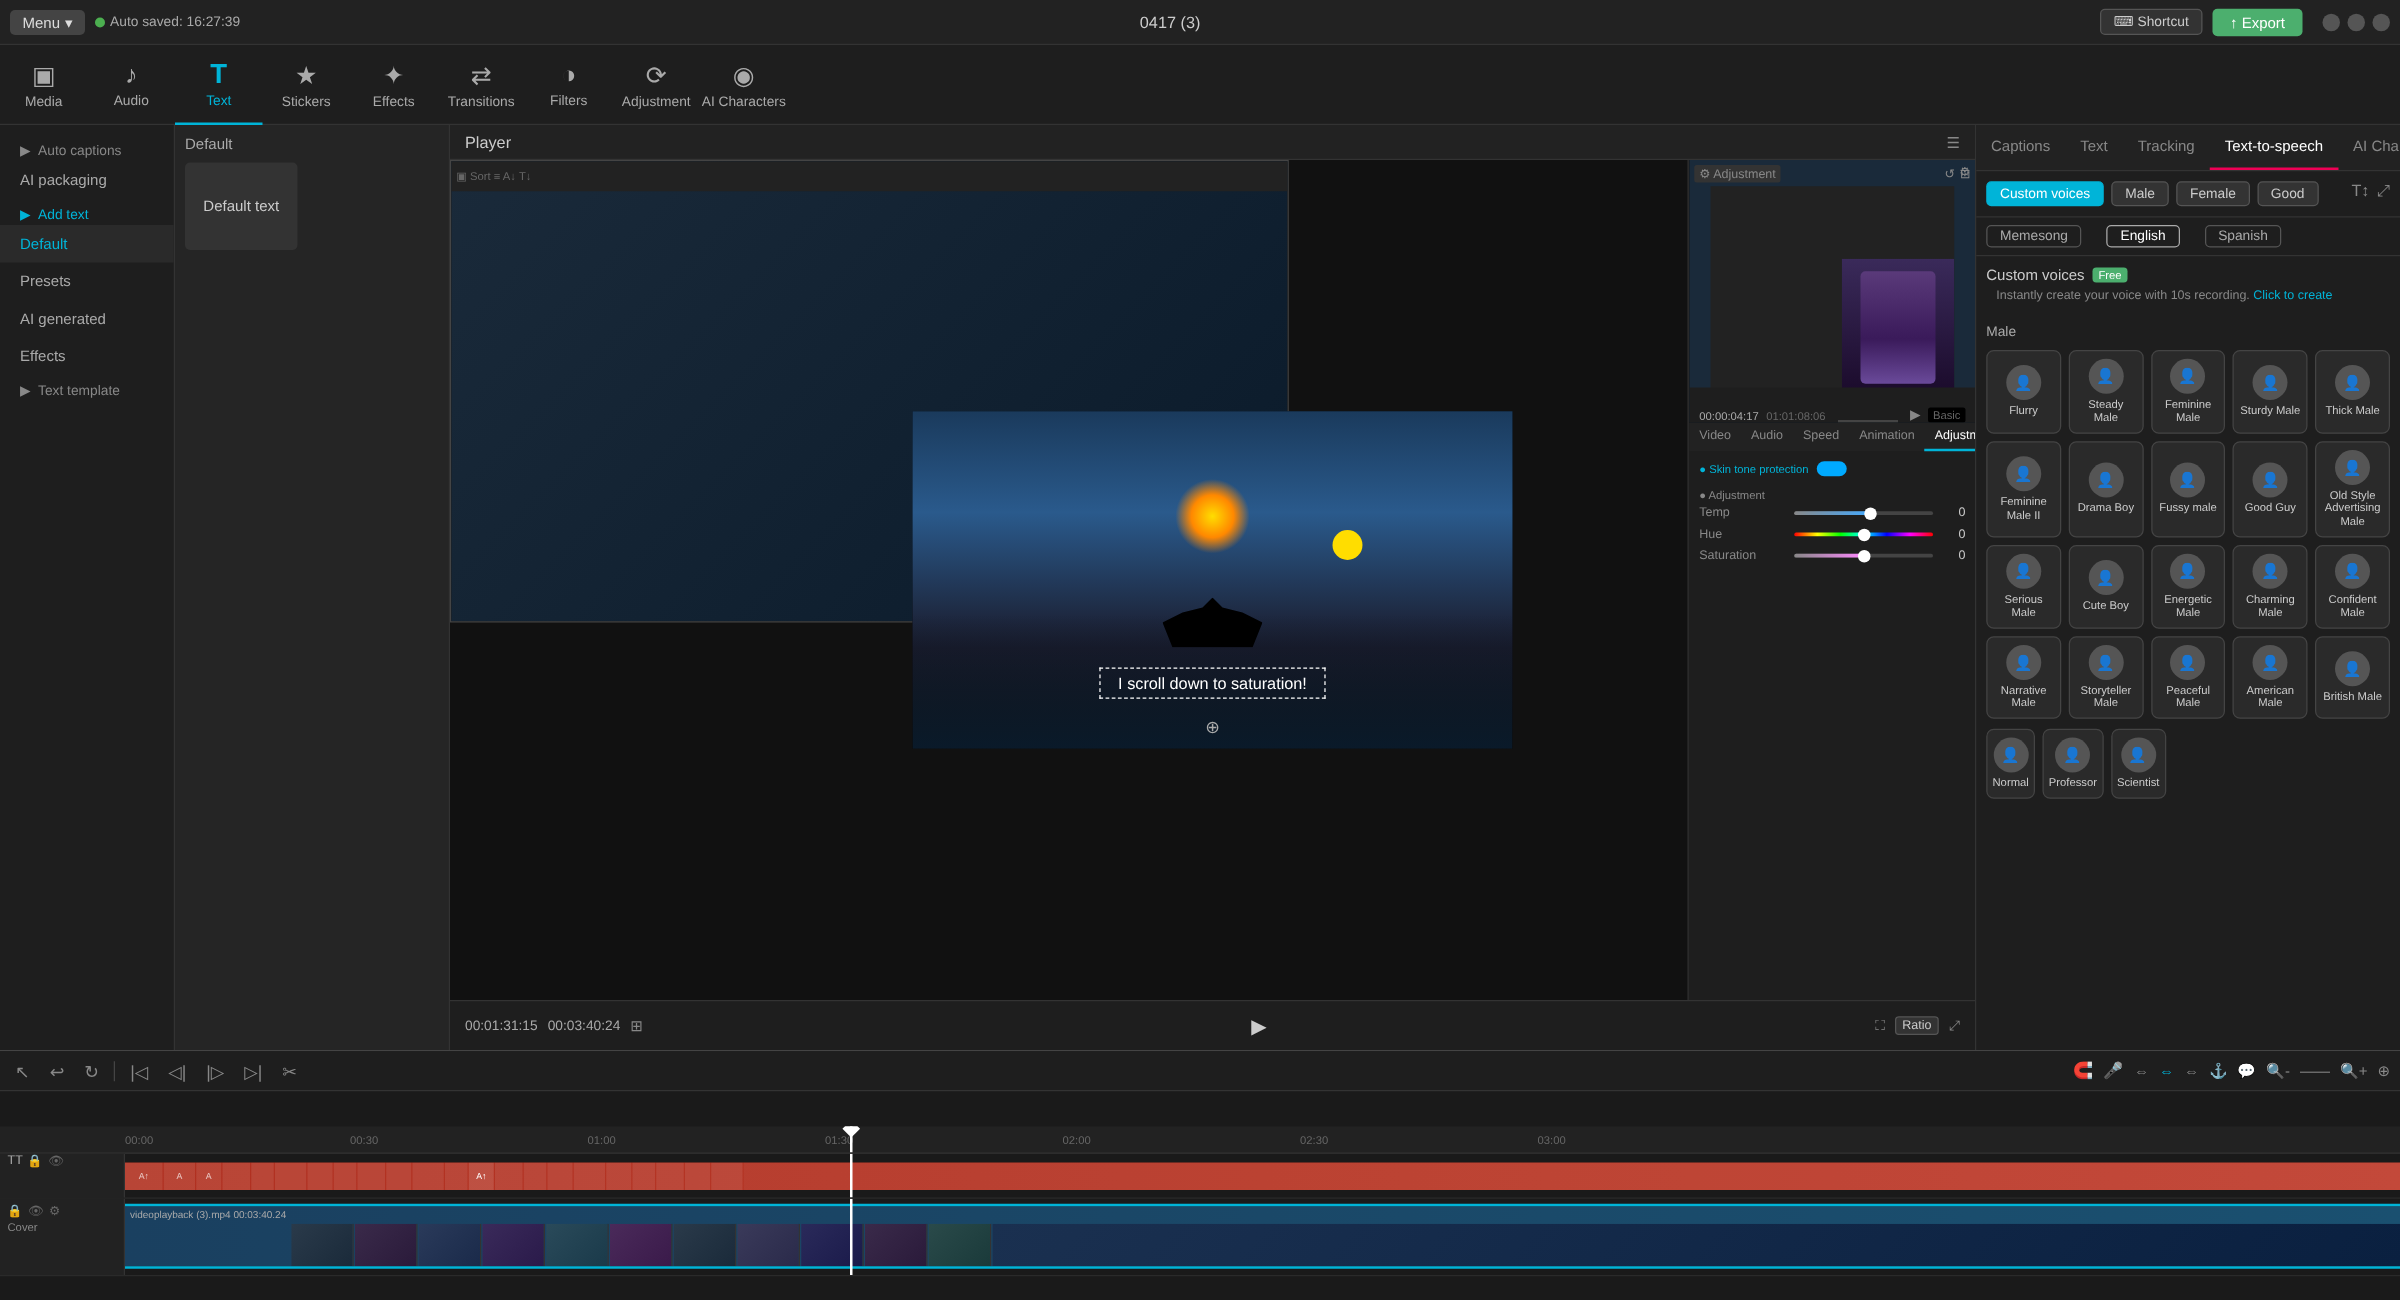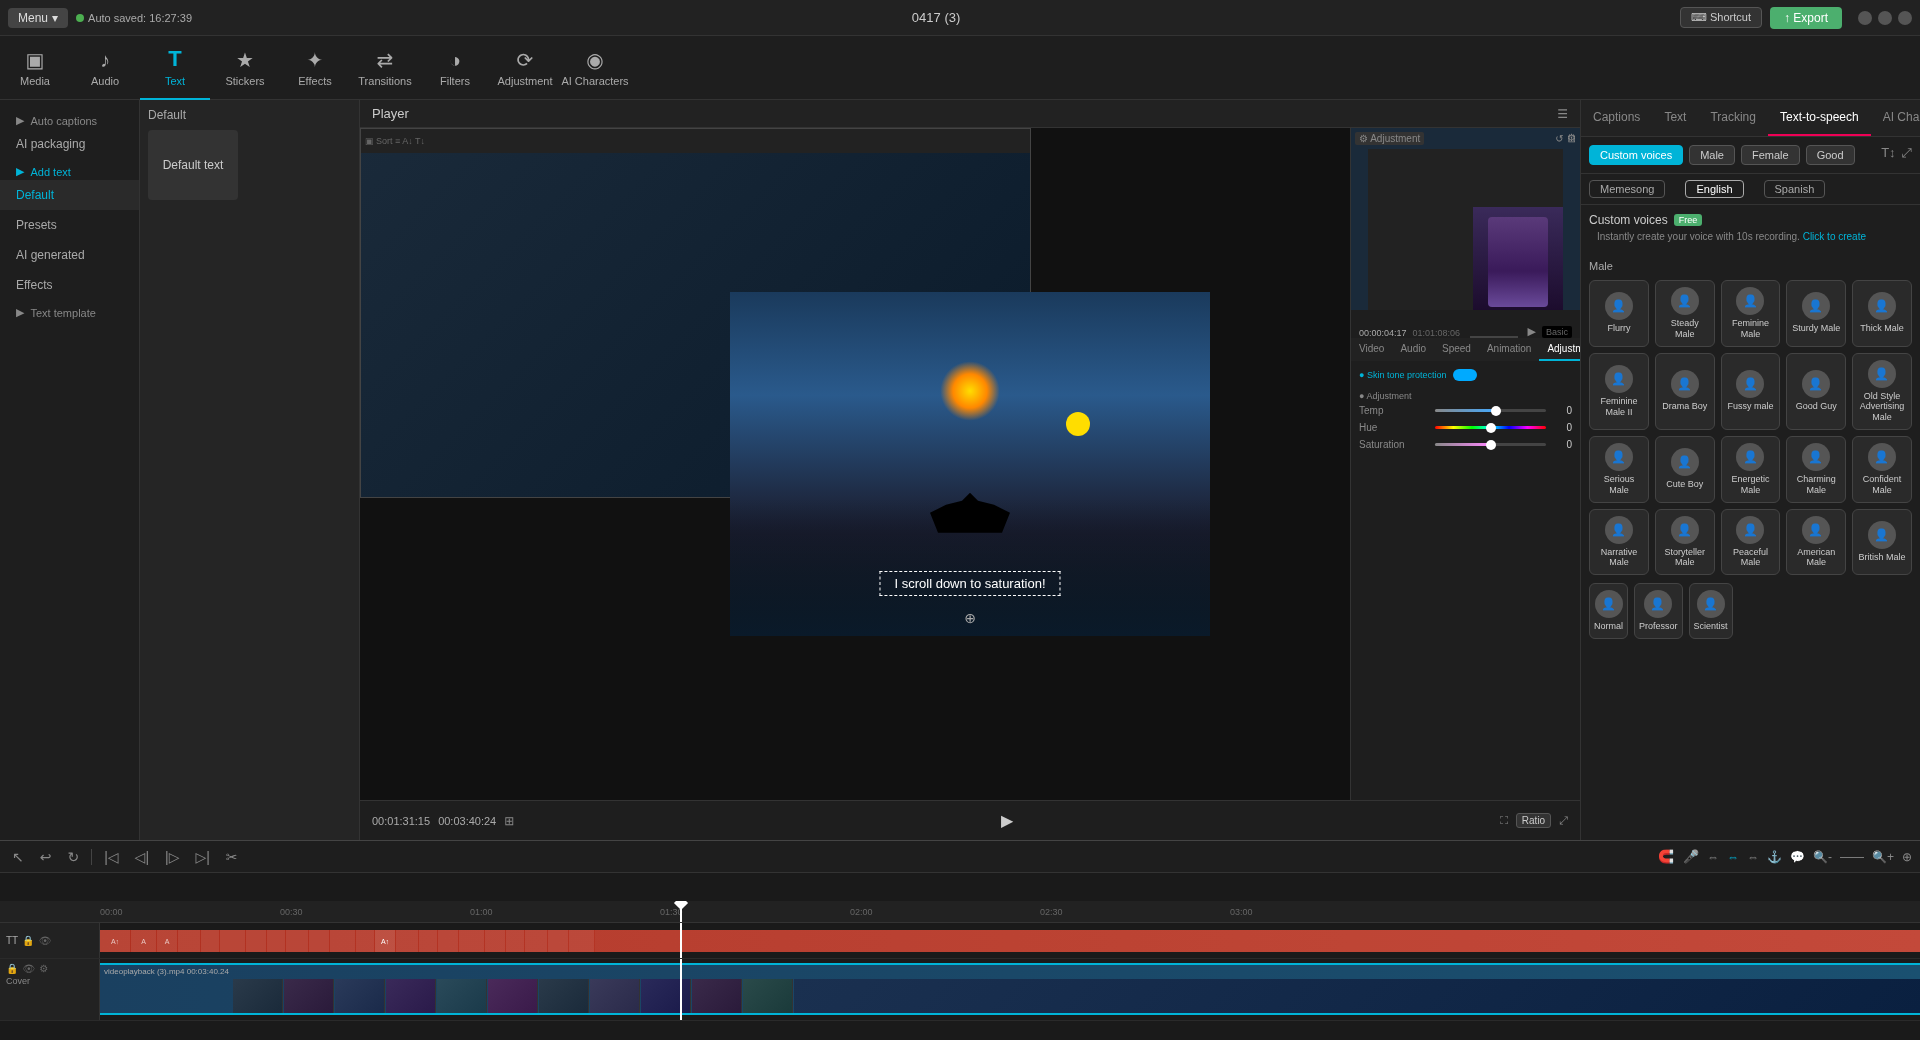--- a/index.html
+++ b/index.html
@@ -39,21 +39,21 @@
     .content-panel { width: 220px; background: #252525; border-right: 1px solid #333; flex-shrink: 0; padding: 8px; }
     .default-label { color: #aaa; font-size: 12px; margin-bottom: 8px; }
     .default-text-box { background: #333; border-radius: 4px; padding: 12px; width: 90px; height: 70px; display: flex; align-items: center; justify-content: center; color: #ccc; font-size: 12px; cursor: pointer; }
 
     
     .player-area { flex: 1; background: #1a1a1a; display: flex; flex-direction: column; position: relative; min-width: 0; }
     .player-header { display: flex; align-items: center; justify-content: space-between; padding: 6px 12px; background: #222; border-bottom: 1px solid #333; }
     .player-title { font-size: 13px; color: #ccc; }
     .player-menu-icon { color: #888; cursor: pointer; }
     .player-content { flex: 1; display: flex; flex-direction: column; position: relative; align-items: center; justify-content: center; background: #111; overflow: hidden; }
-    .player-video-frame { position: relative; width: 480px; height: 344px; background: #000; display: flex; align-items: center; justify-content: center; }
+    .player-video-frame { position: relative; width: 480px; height: 270px; background: #000; display: flex; align-items: center; justify-content: center; }
     .video-thumbnail { width: 100%; height: 100%; background: linear-gradient(to bottom, #1a3a5c 0%, #2a5a8c 30%, #1a1a2a 70%, #111 100%); position: relative; overflow: hidden; }
     .boat-silhouette { position: absolute; bottom: 30%; left: 50%; transform: translateX(-50%); width: 80px; height: 40px; background: #000; clip-path: polygon(10% 100%, 0% 50%, 20% 30%, 40% 20%, 50% 0%, 60% 20%, 80% 30%, 100% 50%, 90% 100%); }
     .water-effect { position: absolute; bottom: 0; left: 0; right: 0; height: 40%; background: linear-gradient(180deg, transparent, #0a1a2a); }
     .sun-glow { position: absolute; top: 20%; left: 50%; transform: translateX(-50%); width: 60px; height: 60px; background: radial-gradient(circle, #ffdd00 0%, #ff8800 40%, transparent 70%); border-radius: 50%; }
     .cursor-yellow { position: absolute; top: 35%; right: 25%; width: 24px; height: 24px; background: #ffdd00; border-radius: 50%; z-index: 10; }
     .subtitle-box { position: absolute; bottom: 40px; left: 50%; transform: translateX(-50%); background: transparent; border: 1.5px dashed #fff; padding: 4px 14px; color: #fff; font-size: 13px; white-space: nowrap; text-align: center; }
     .subtitle-anchor { position: absolute; bottom: 10px; left: 50%; transform: translateX(-50%); color: #aaa; font-size: 14px; }
     
     
     .adj-panel { position: absolute; right: 0; top: 0; bottom: 0; width: 230px; background: #1e1e1e; border-left: 1px solid #333; font-size: 11px; overflow-y: auto; }
@@ -514,21 +514,21 @@
         <span style="position:absolute; left:850px; color:#666; font-size:9px;">02:00</span>
         <span style="position:absolute; left:1040px; color:#666; font-size:9px;">02:30</span>
         <span style="position:absolute; left:1230px; color:#666; font-size:9px;">03:00</span>
 
         <div style="position:absolute; left:680px; top:0; bottom:0; width:2px; background:#ffffff; z-index:10;">
           <div style="width:10px; height:10px; background:#fff; transform:rotate(45deg); position:absolute; top:-3px; left:-4px;"></div>
         </div>
       </div>
 
       <div style="display:flex; height:36px; border-bottom:1px solid #2a2a2a; position:relative;">
-        <div style="width:100px; background:#222; display:flex; align-items:center; padding:0 6px; gap:4px; border-right:1px solid #333; flex-shrink:0;">
+        <div style="width:100px; background:#222; display:flex; align-items:flex-start; padding:0 6px; gap:4px; border-right:1px solid #333; flex-shrink:0;">
           <span style="color:#aaa; font-size:10px;">TT</span>
           <span style="color:#666; font-size:10px; cursor:pointer;">🔒</span>
           <span style="color:#666; font-size:10px; cursor:pointer;">👁</span>
         </div>
         <div style="flex:1; position:relative; overflow:hidden;">
 
           <div style="position:absolute; top:7px; left:0; right:0; height:22px; background:linear-gradient(90deg, #b03020, #c04030); display:flex; gap:1px; overflow:hidden;">
             <div style="width:30px; background:rgba(255,255,255,0.1); height:100%; display:flex; align-items:center; justify-content:center; font-size:7px; color:rgba(255,255,255,0.7);">A↑</div>
             <div style="width:25px; background:rgba(255,255,255,0.1); height:100%; display:flex; align-items:center; justify-content:center; font-size:7px; color:rgba(255,255,255,0.7);">A</div>
             <div style="width:20px; background:rgba(255,255,255,0.1); height:100%; display:flex; align-items:center; justify-content:center; font-size:7px; color:rgba(255,255,255,0.7);">A</div>

